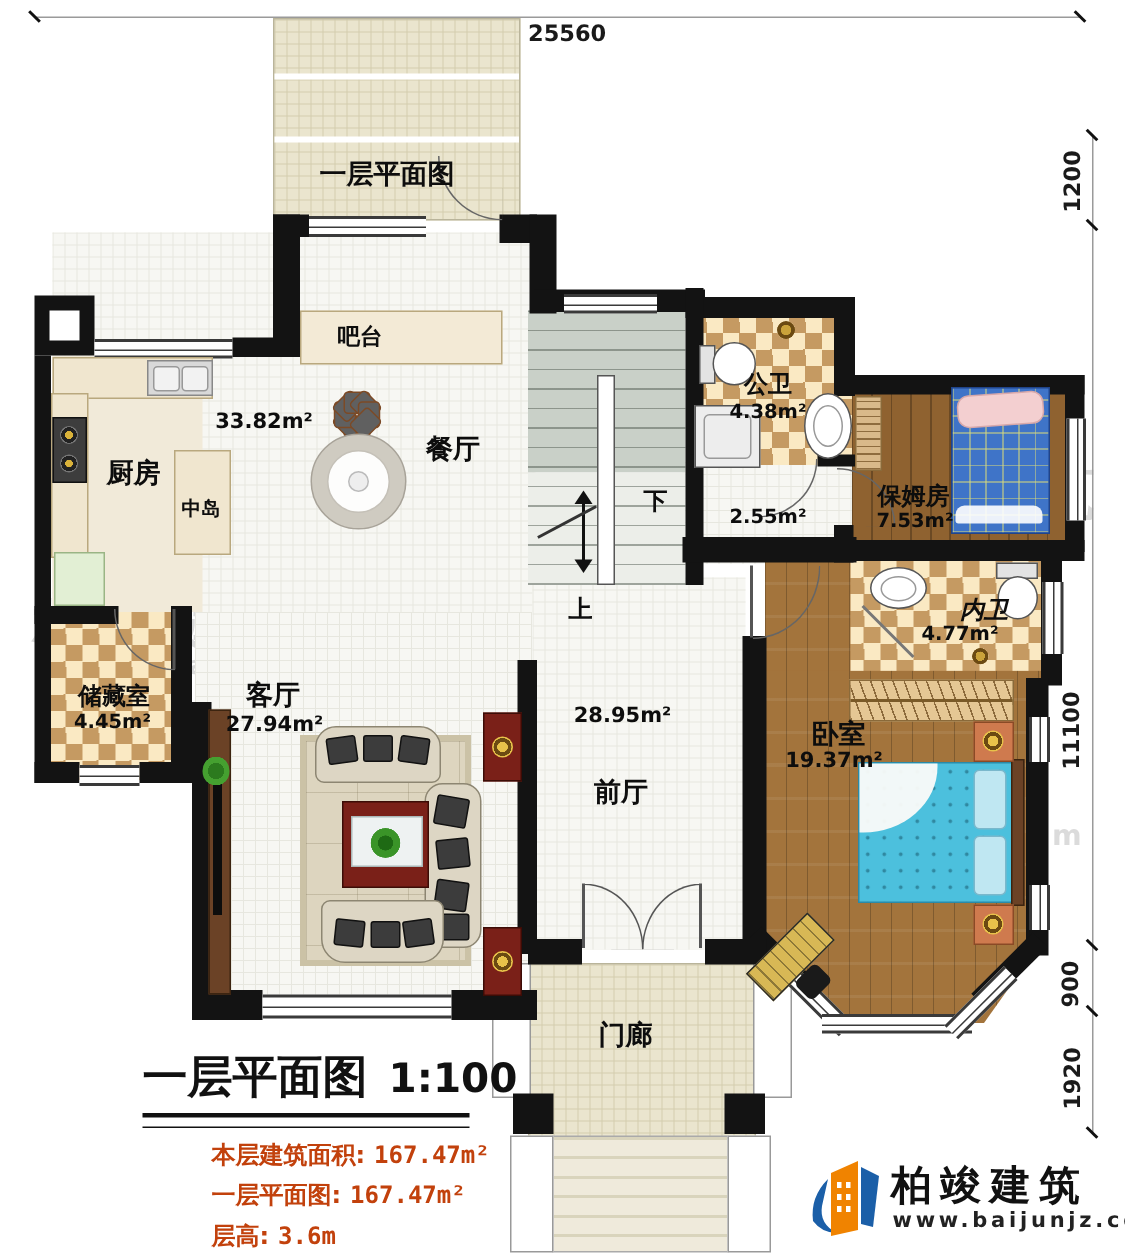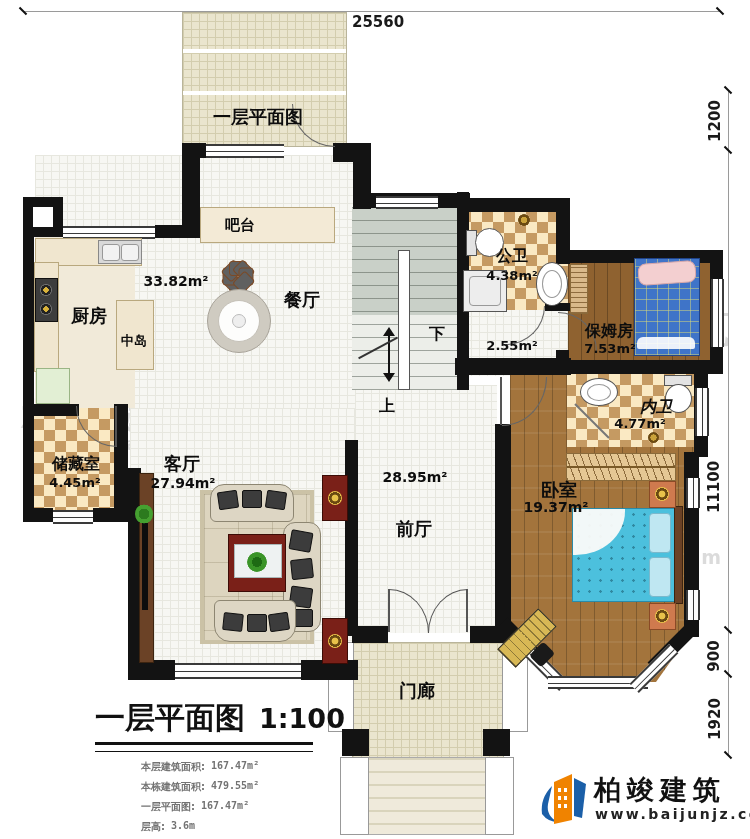--- a/index.html
+++ b/index.html
@@ -43,21 +43,21 @@
   .wm{position:absolute;color:rgba(135,135,135,.30);font-weight:bold;white-space:nowrap;letter-spacing:14px;font-size:42px;}
   .wmu{position:absolute;color:rgba(135,135,135,.30);font-weight:bold;white-space:nowrap;letter-spacing:5px;font-size:19px;}
   
   .sofa{background:#ddd6c4;border:1.5px solid #8d8672;border-radius:10px;}
   .cush{position:absolute;background:#3c3c3c;border:1px solid #111;border-radius:2px;}
   .rednit{background:#7a2018;border:1px solid #3c0c06;}
   .goldknob{position:absolute;width:14px;height:14px;border-radius:50%;
             background:radial-gradient(circle,#e8c24a 0 35%,#6b4a12 36% 60%,#e8c24a 61%);}
   .fixture{background:#fff;border:1.5px solid #555;}
   .chair{position:absolute;width:16px;height:13px;background:#606060;border:1.5px solid #7c4a26;border-radius:3px;left:-9px;top:-51px;}
-  .legend-row{display:flex;gap:6px;font-size:10px;color:#737373;font-weight:bold;margin-bottom:6px;}
+  .legend-row{display:flex;gap:6px;font-size:16px;color:#c2410c;font-weight:bold;margin-bottom:6px;}
   .legend-row .val{font-family:"DejaVu Sans Mono","Liberation Mono",monospace;font-weight:bold;}
 </style>
 </head>
 <body>
 
 <div id="canvas">
 
   <div class="wm" style="left:150px;top:190px;">柏竣建筑</div>
   <div class="wmu" style="left:168px;top:238px;">www.baijunjz.com</div>
   <div class="wm" style="left:22px;top:392px;font-size:38px;letter-spacing:10px;">柏竣建筑</div>
@@ -323,24 +323,20 @@
       <span style="font-size:30px;font-weight:bold;color:#111;">一层平面图</span>
       <span style="font-size:27px;font-weight:bold;color:#111;">1:100</span>
     </div>
     <div style="width:218px;height:6px;border-top:3px solid #111;border-bottom:1px solid #111;margin-top:3px;margin-bottom:8px;"></div>
     <div style="padding-left:46px;">
       <div class="legend-row">
           <span>本层建筑面积:</span>
           <span class="val">167.47m²</span>
         </div>
       <div class="legend-row">
-          <span>本栋建筑面积:</span>
-          <span class="val">479.55m²</span>
-        </div>
-      <div class="legend-row">
           <span>一层平面图:</span>
           <span class="val">167.47m²</span>
         </div>
       <div class="legend-row">
           <span>层高:</span>
           <span class="val">3.6m</span>
         </div>
     </div>
   </div>
 

